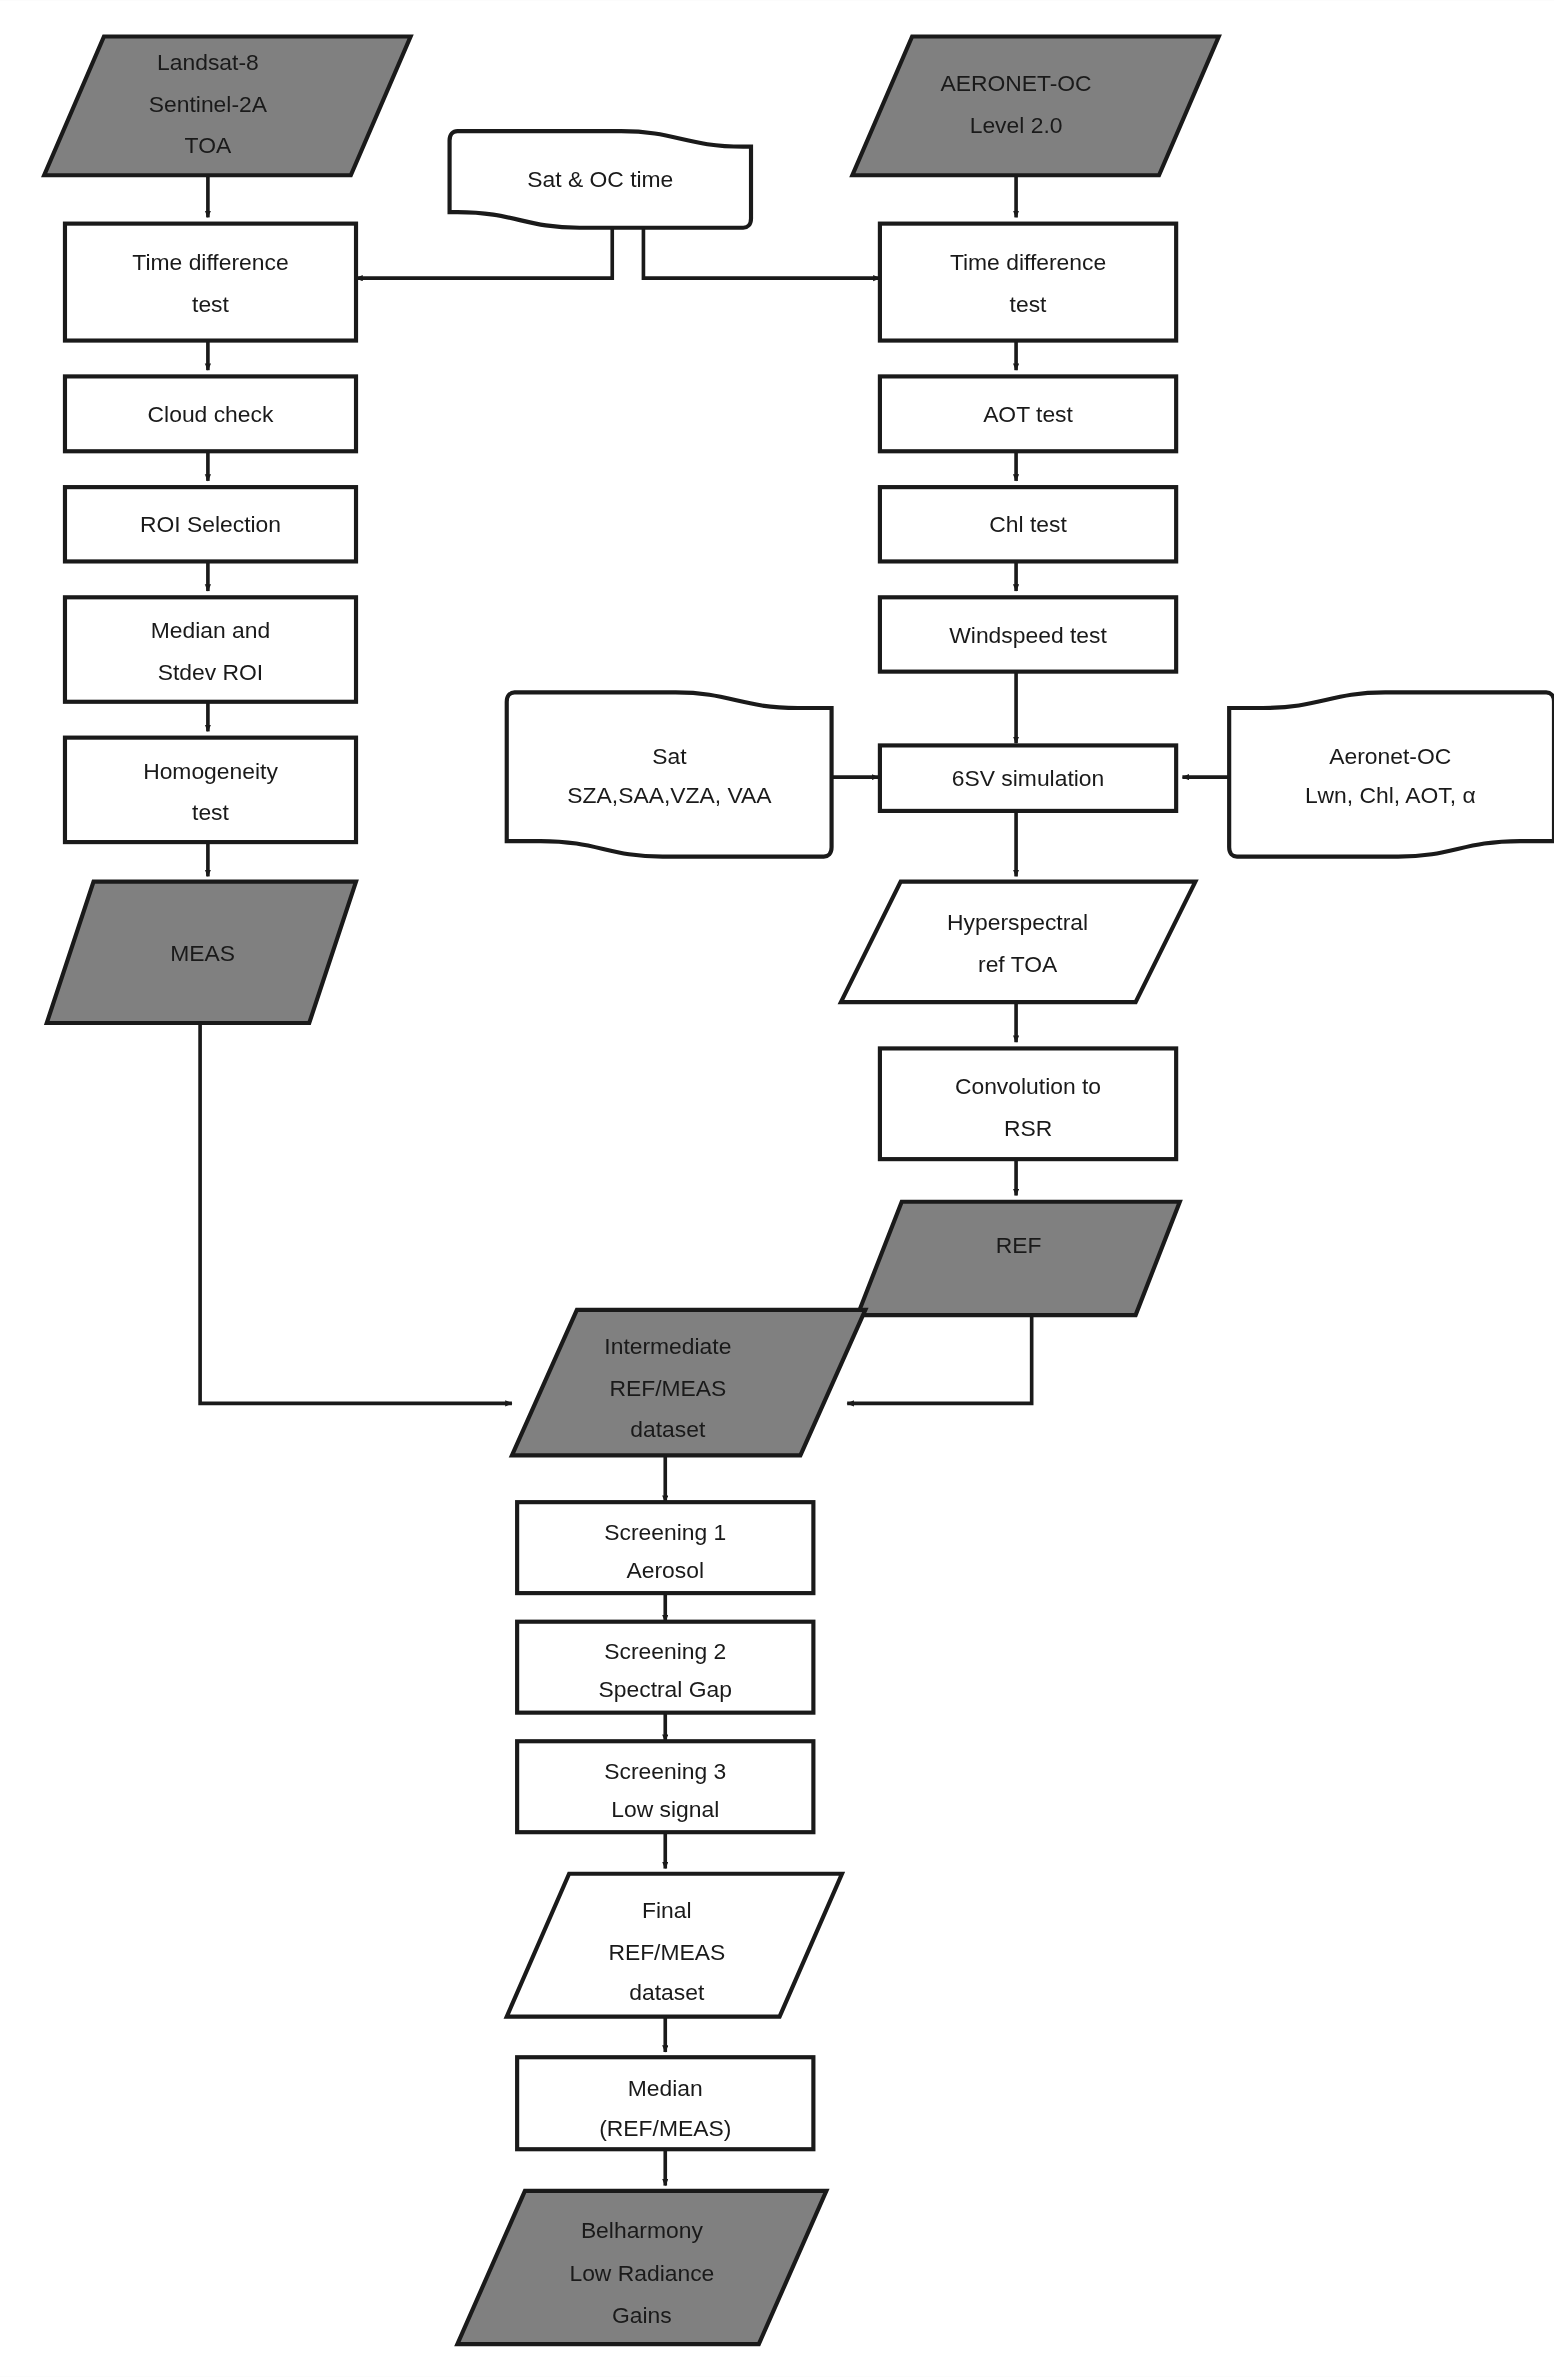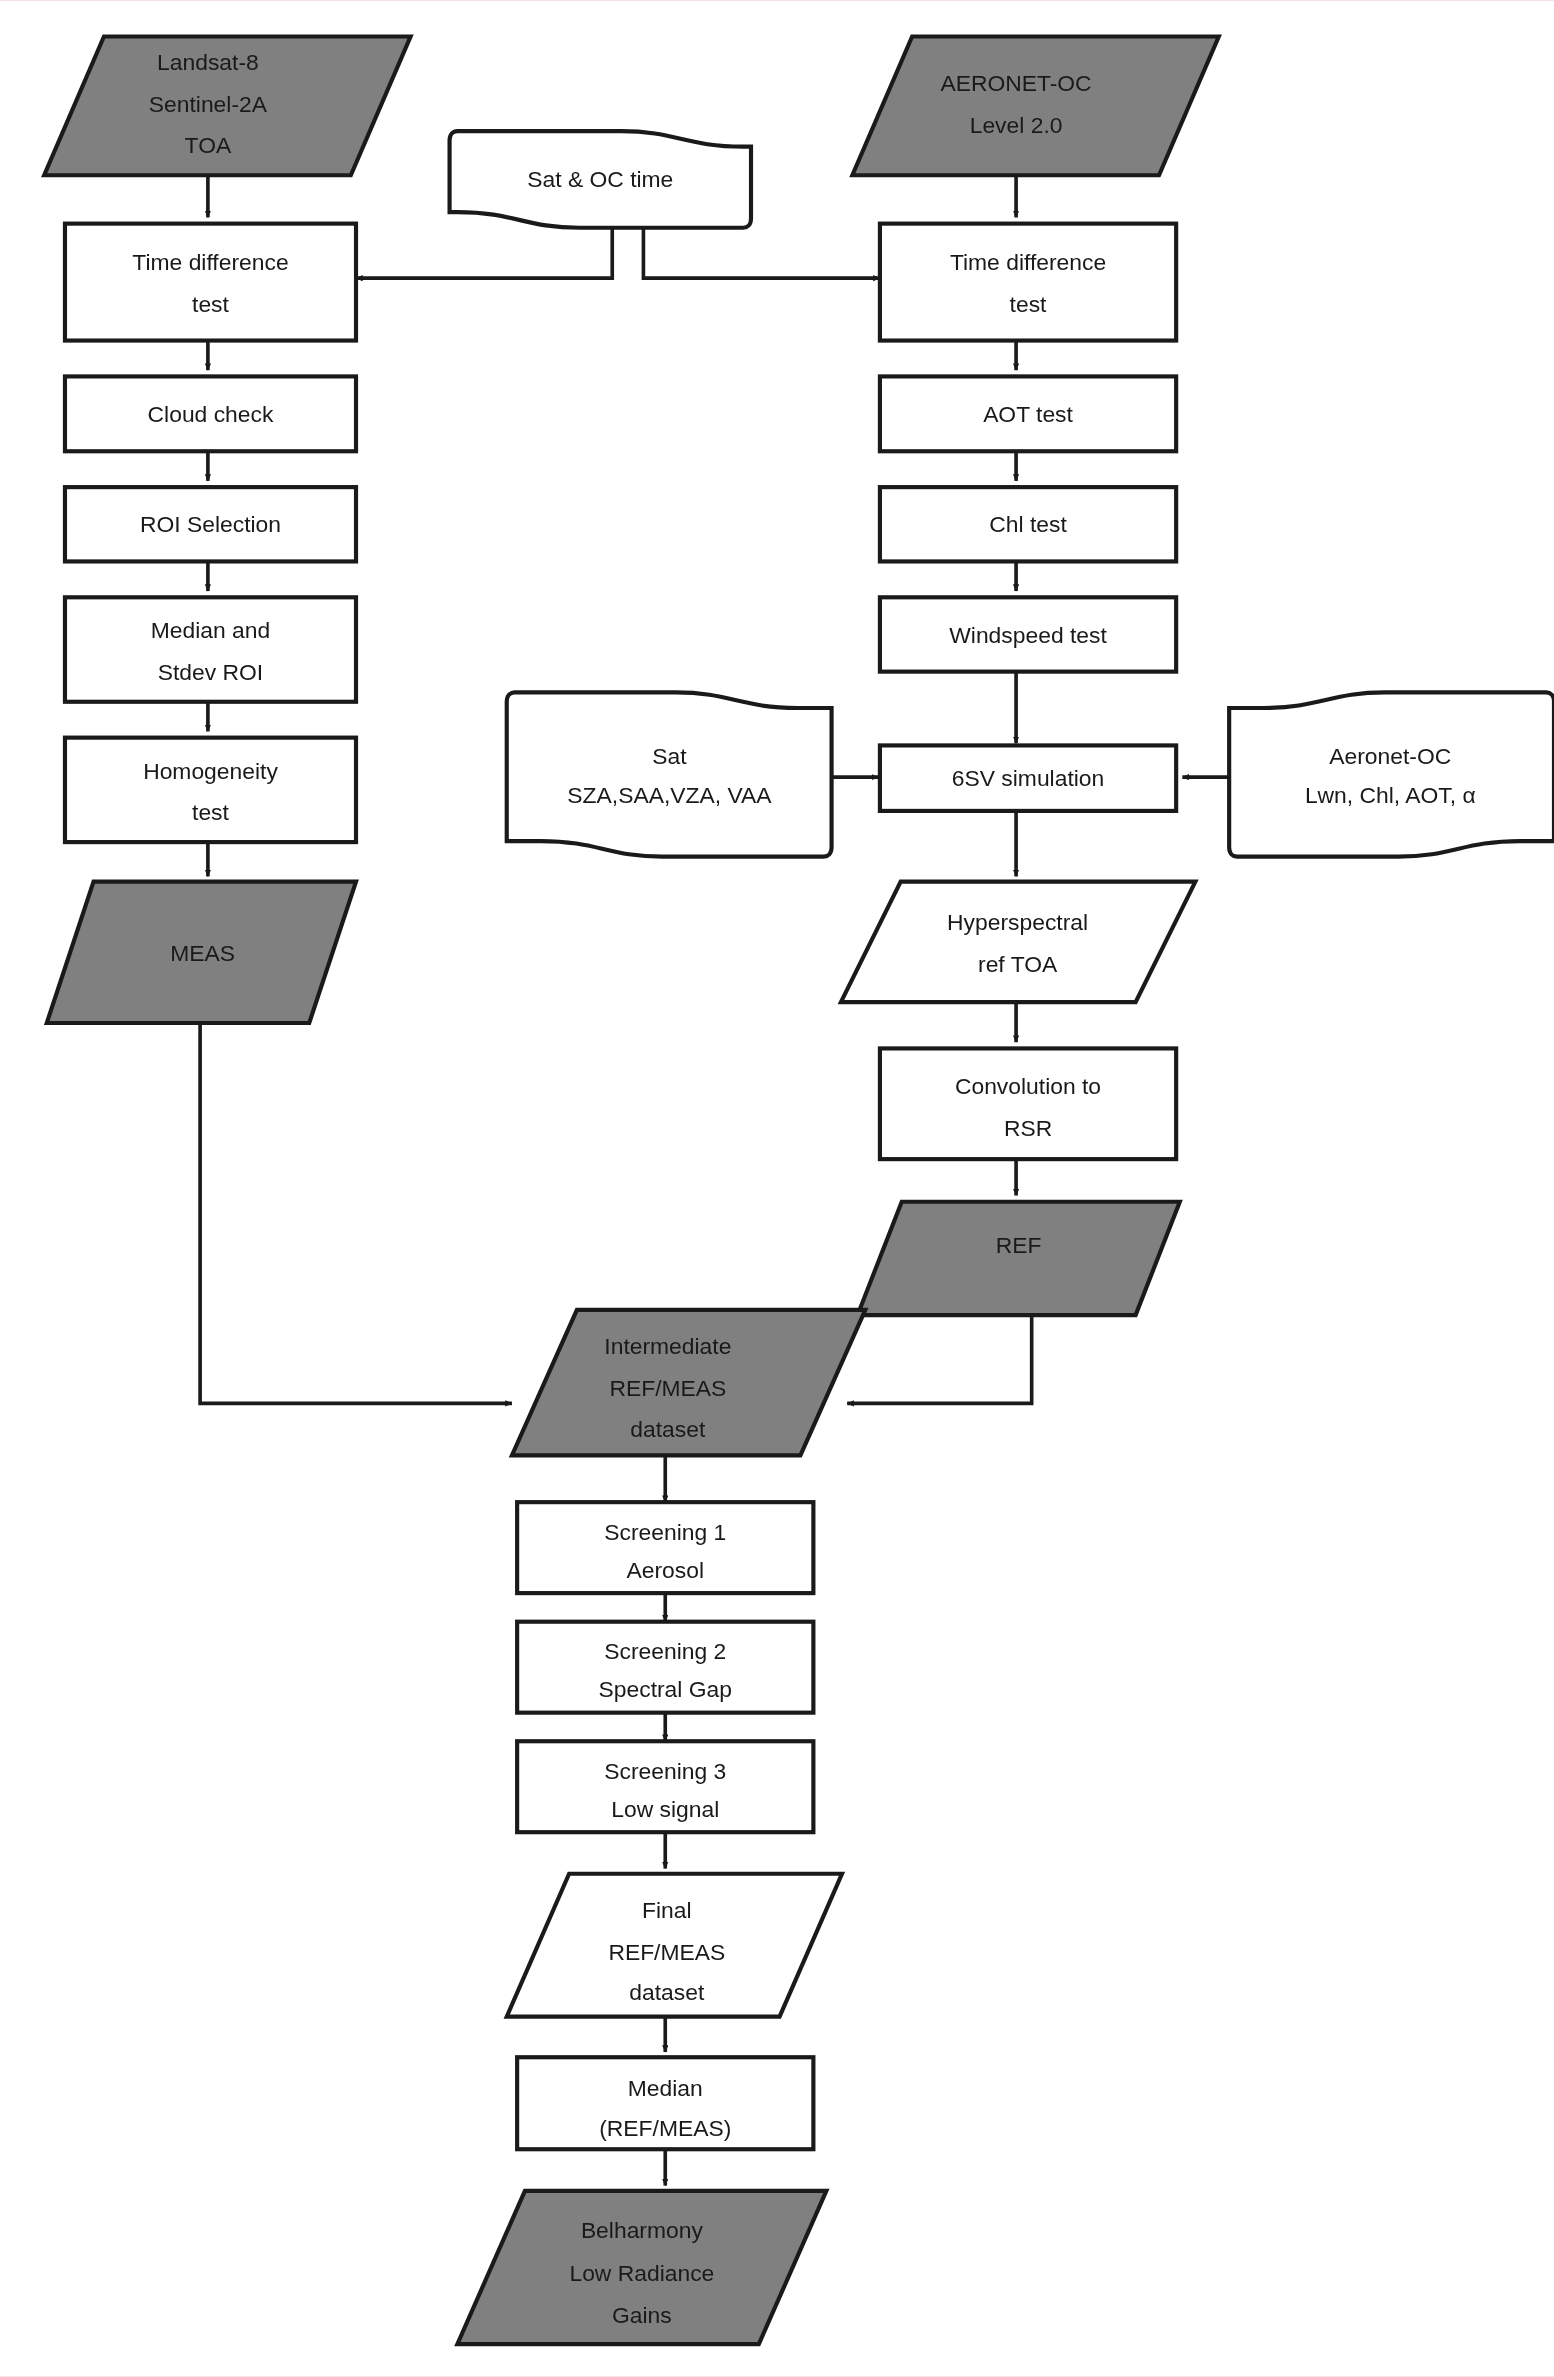--- a/index.html
+++ b/index.html
@@ -1,16 +1,16 @@
 <!DOCTYPE html>
 <html style="font-size:8.3px"><head>
 <meta charset="utf-8">
 <style>
   html,body{margin:0;padding:0;background:#ffffff;}
-  #page{position:relative;width:1554px;height:2377px;background:#be185d;overflow:hidden;}
+  #page{position:relative;width:1554px;height:2377px;background:#e5e5e5;overflow:hidden;}
   svg{display:block;}
   .node-text{font-family:"Liberation Sans",sans-serif;fill:#1a1a1a;text-anchor:middle;}
   .t44{font-size:44px;}
 </style>
 </head>
 <body>
 
 <div id="page">
 <svg width="1554" height="2377" viewBox="0 0 2990 4573" xmlns="http://www.w3.org/2000/svg">
 

